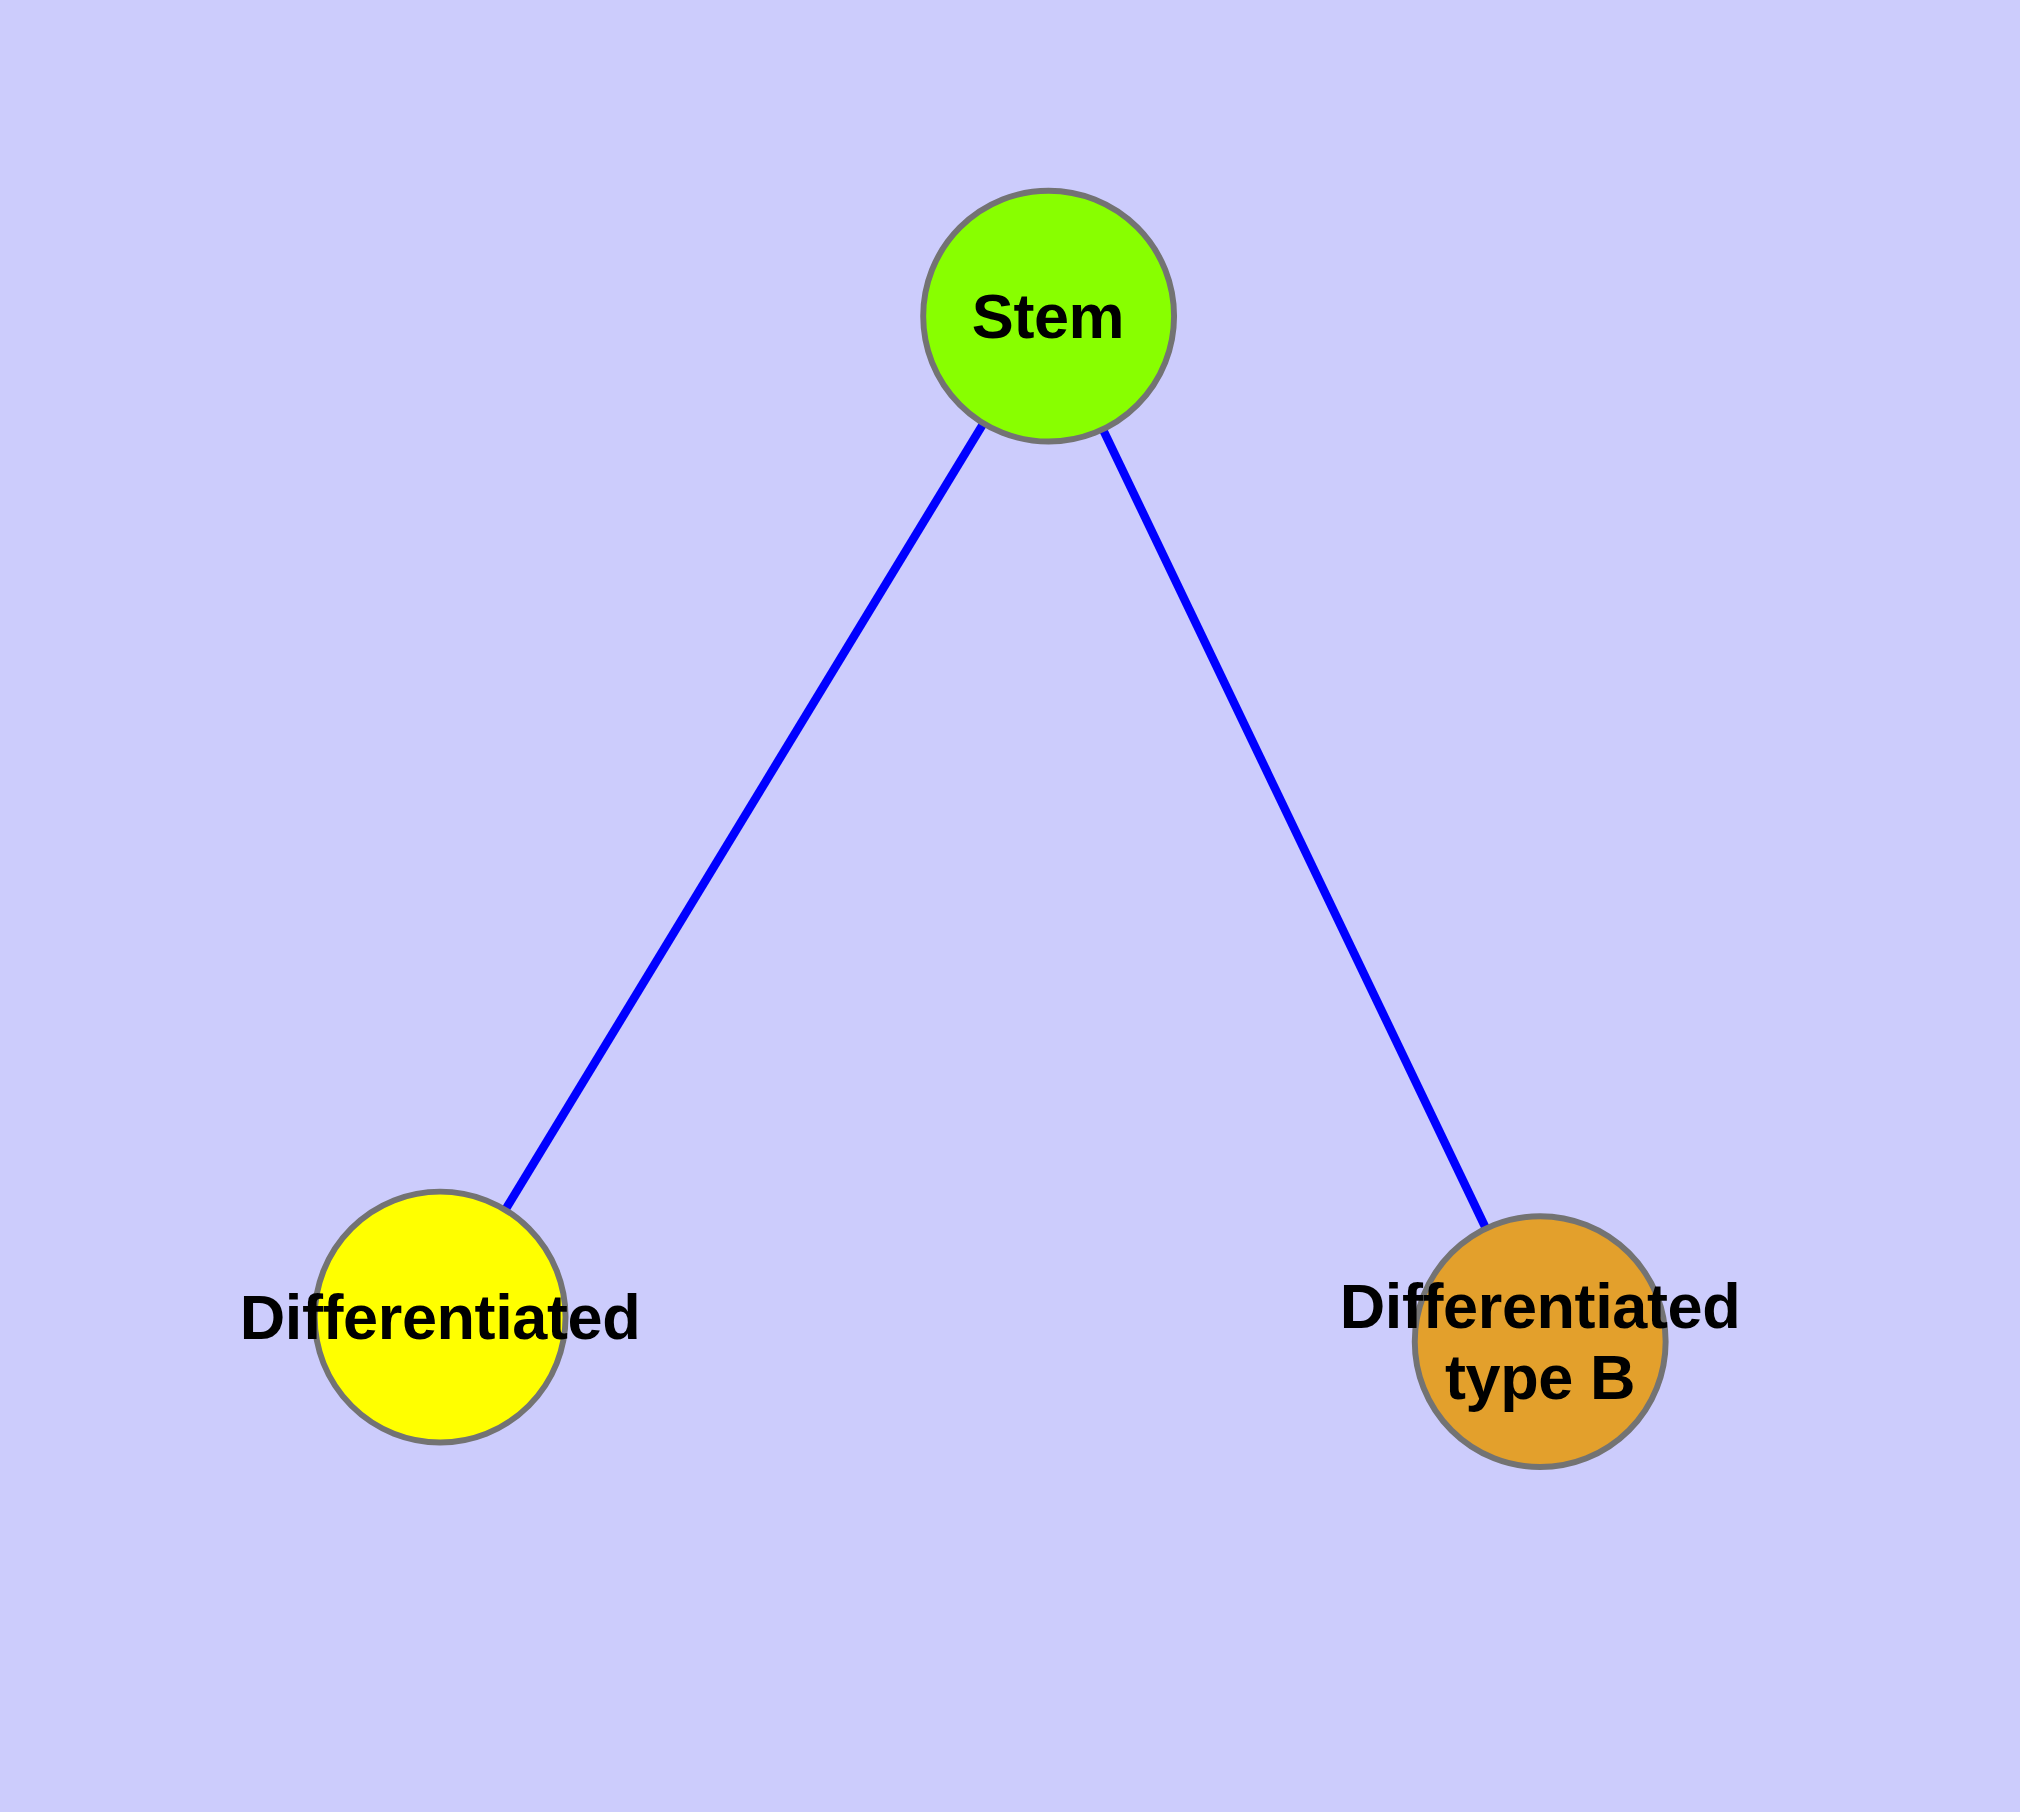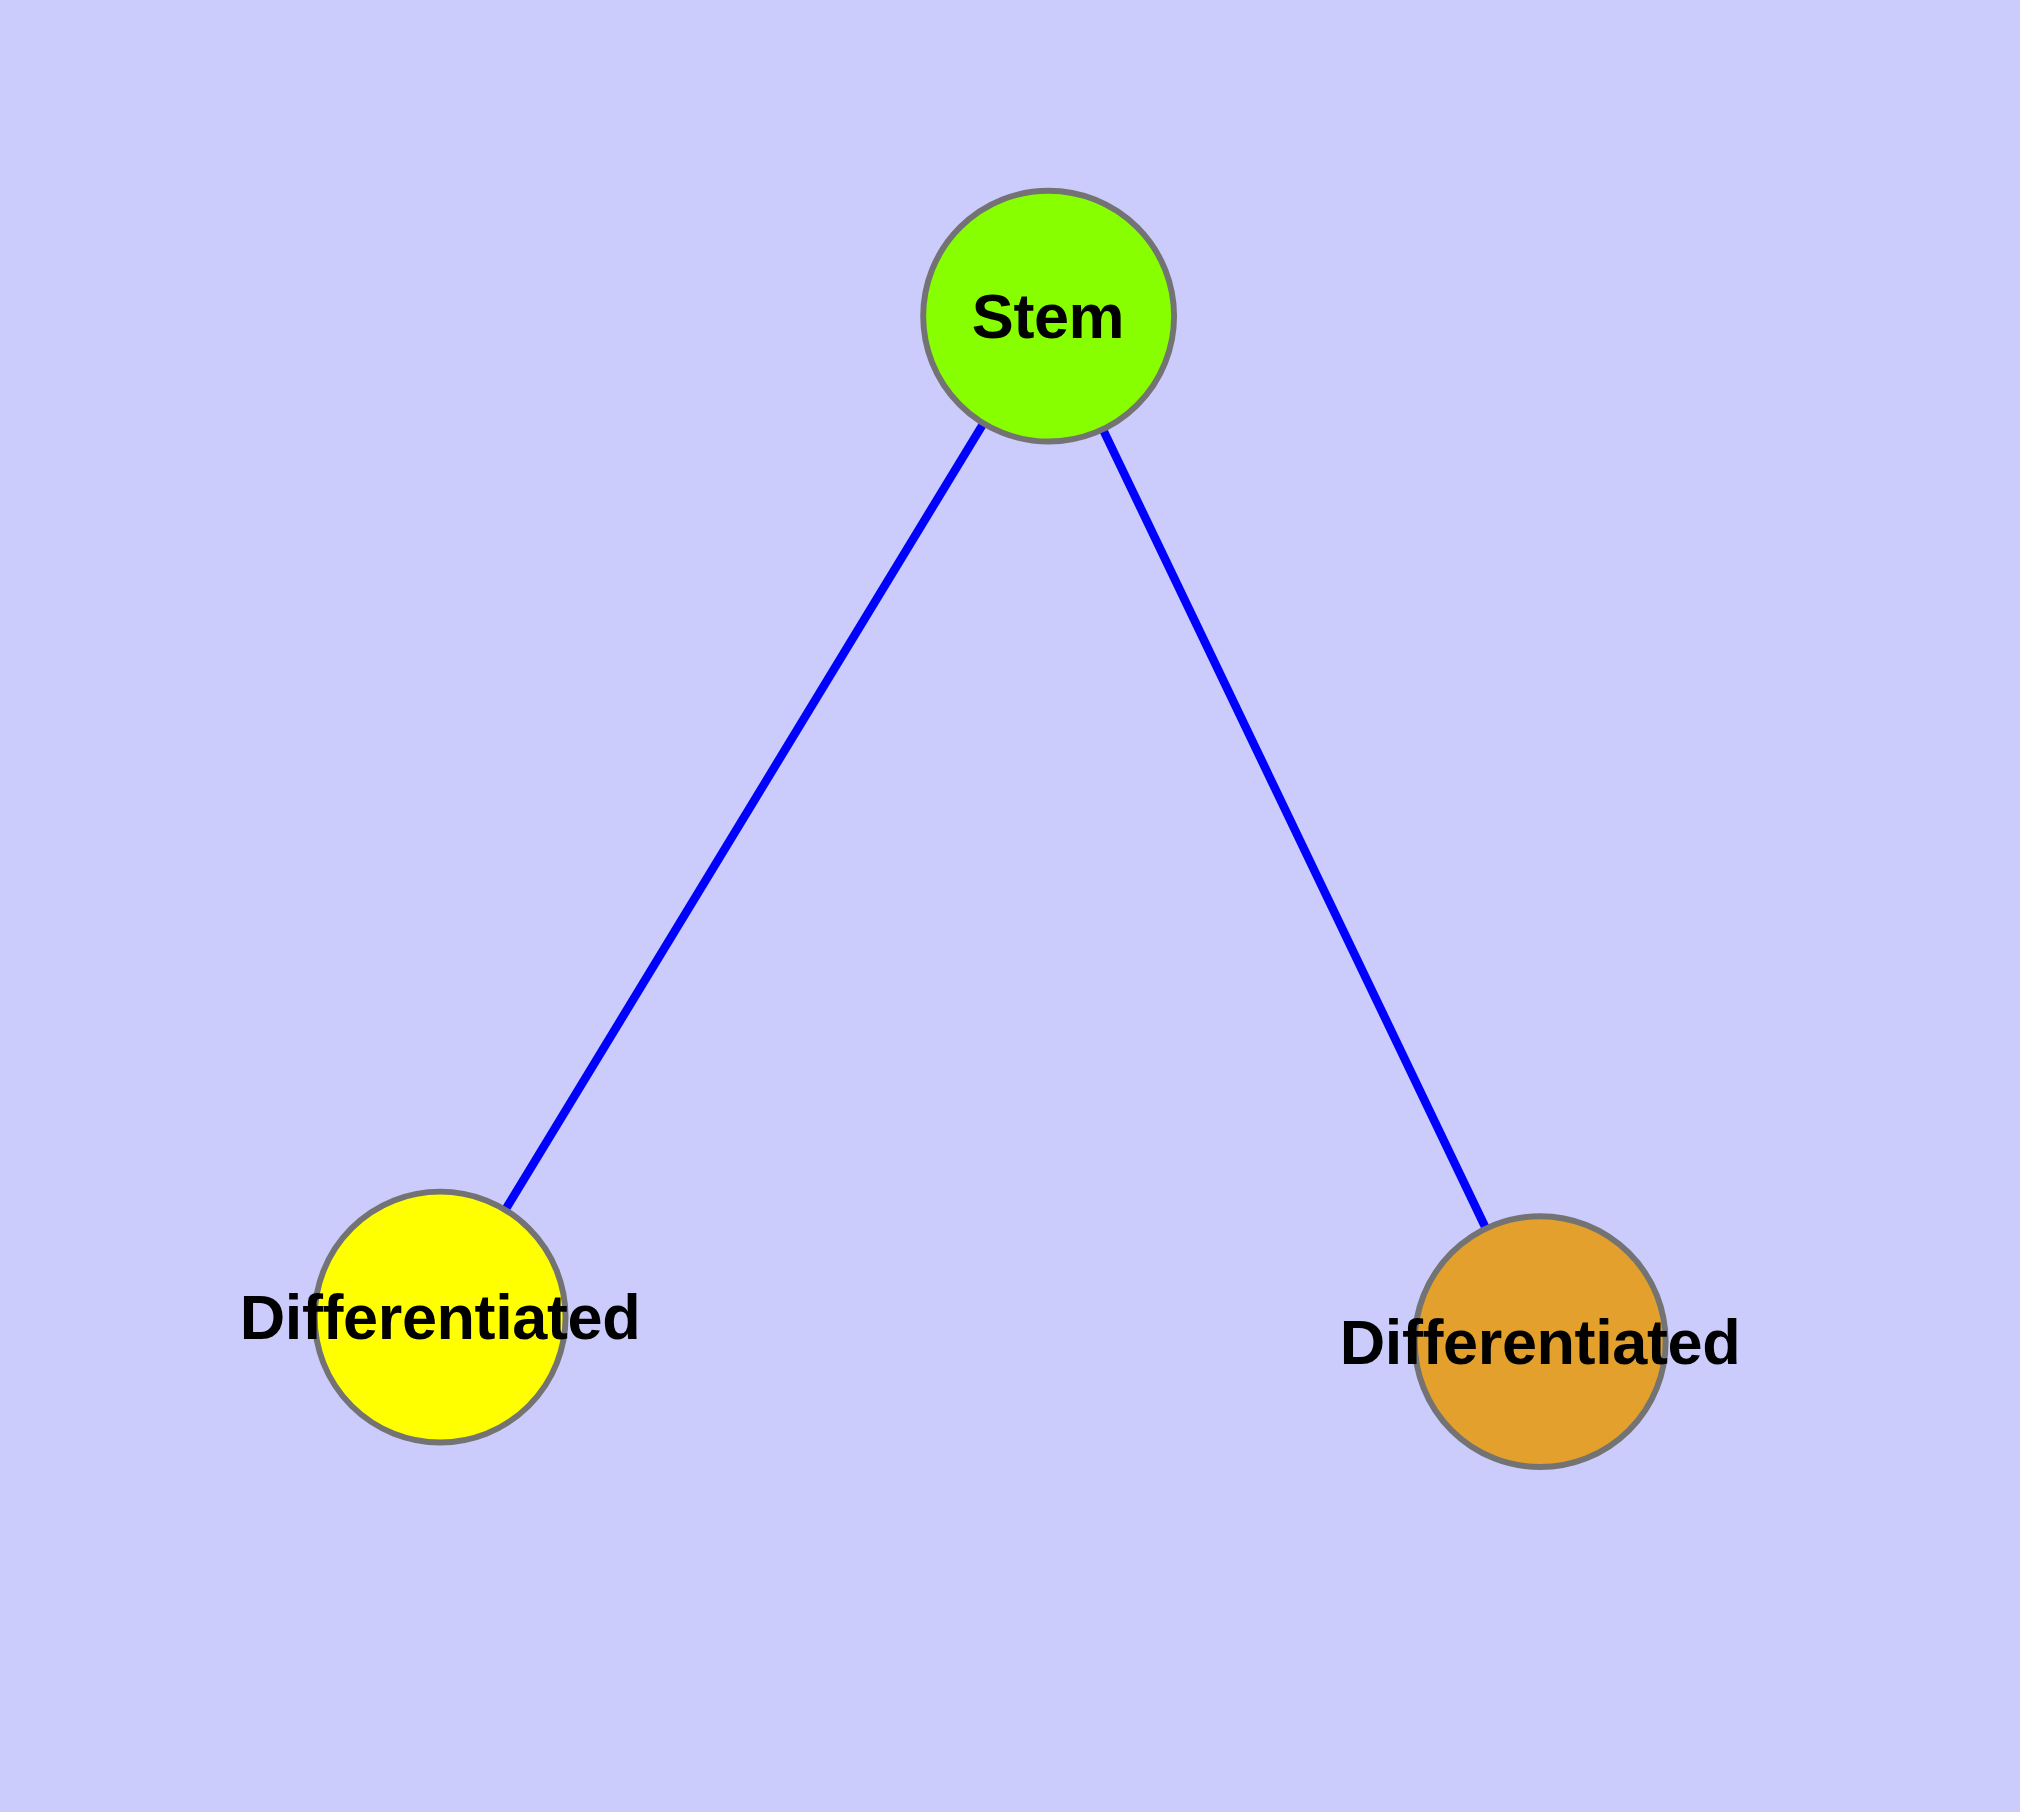--- a/index.html
+++ b/index.html
@@ -53,16 +53,16 @@
     <g id="node-layer">
         <circle cx="1237" cy="373" r="148" fill="#88ff00" stroke="#737373" stroke-width="7"></circle>
         <circle cx="519" cy="1554" r="148" fill="#ffff00" stroke="#737373" stroke-width="7"></circle>
         <circle cx="1817" cy="1583" r="148" fill="#e3a02c" stroke="#737373" stroke-width="7"></circle>
       </g>
   </svg>
 
   <div id="label-layer">
       <div class="node-label" style="left: 1048px; top: 316px; font-size: 63px; color: rgb(0, 0, 0);"><div>Stem</div></div>
       <div class="node-label" style="left: 440px; top: 1317px; font-size: 63px; color: rgb(0, 0, 0);"><div>Differentiated</div></div>
-      <div class="node-label" style="left: 1540px; top: 1342px; font-size: 63px; color: rgb(0, 0, 0);"><div>Differentiated</div></div>
+      <div class="node-label" style="left: 1540px; top: 1342px; font-size: 63px; color: rgb(0, 0, 0);"><div>Differentiated</div><div>type B</div></div>
     </div>
 </div>
 
 
 </body></html>

